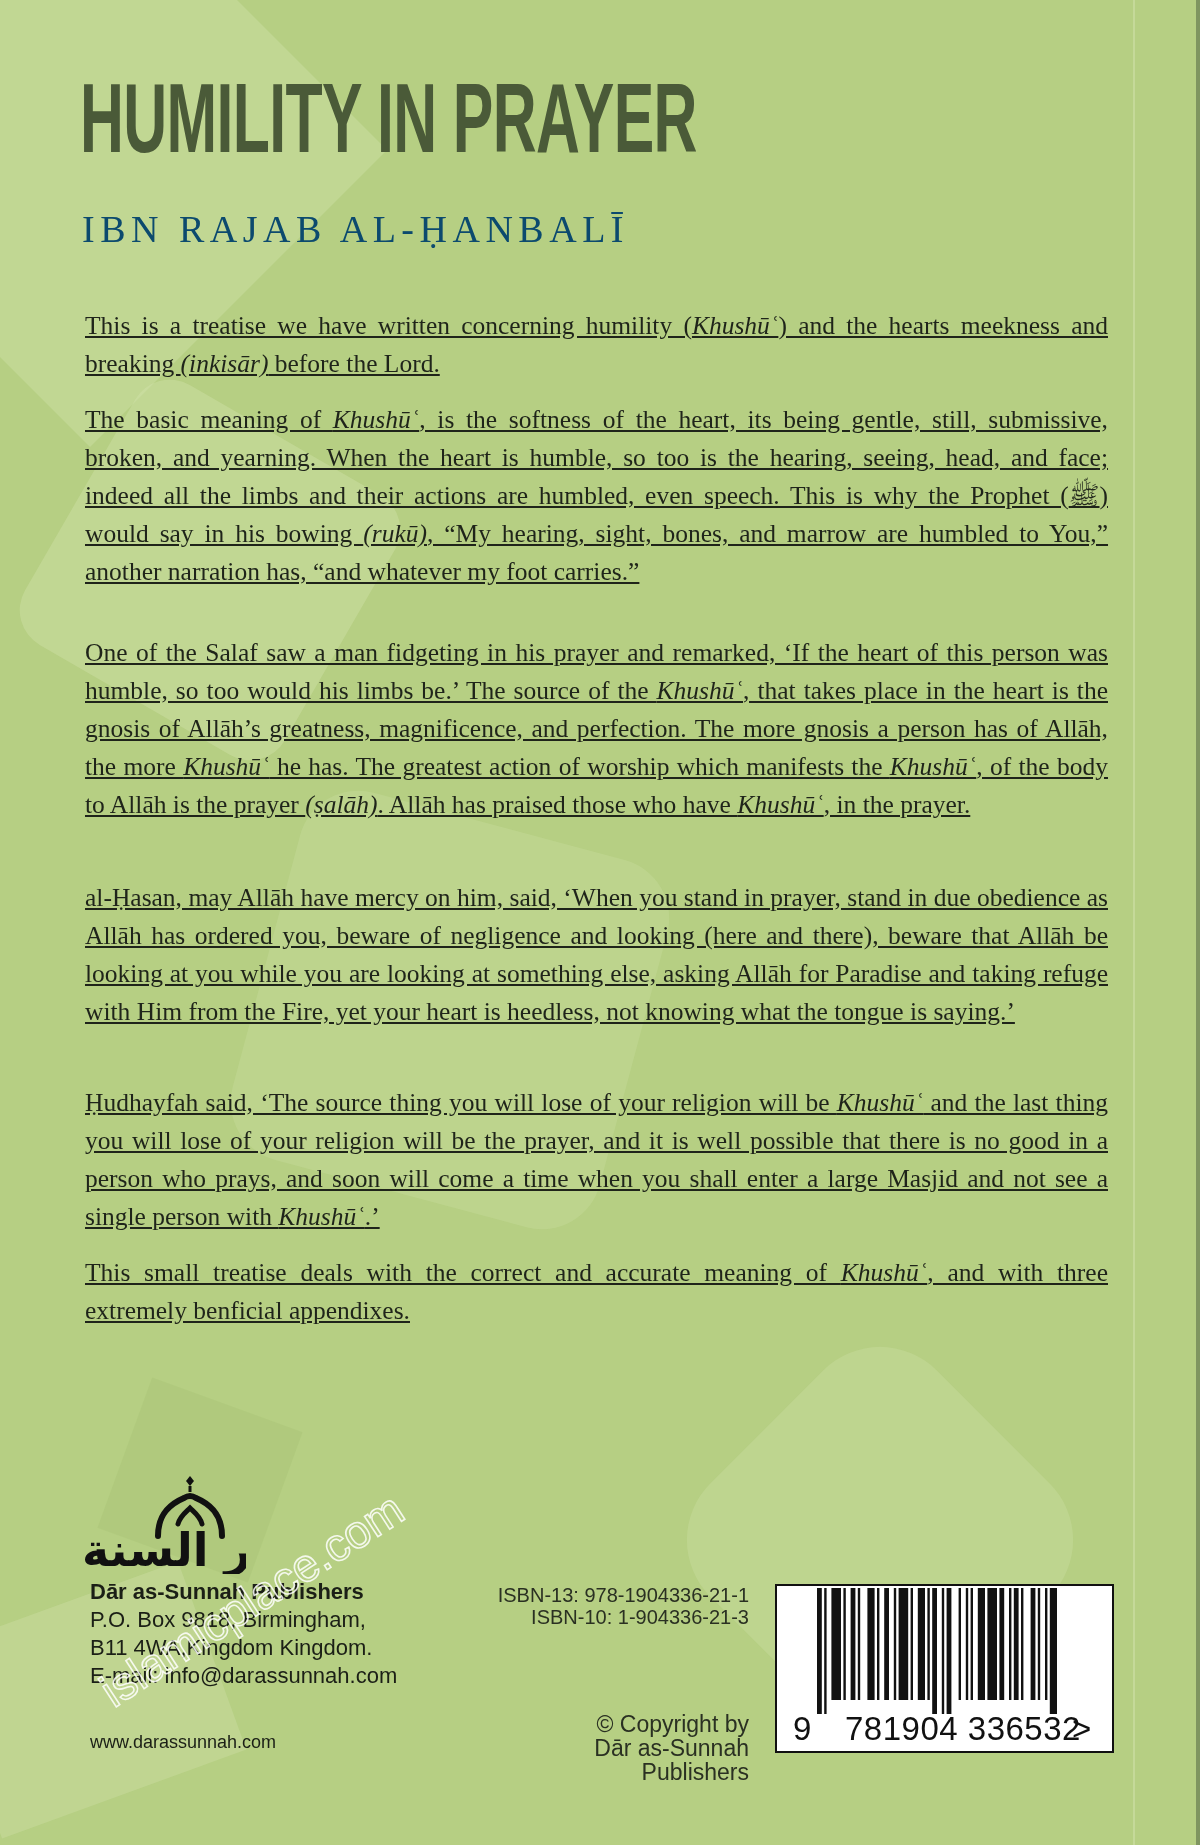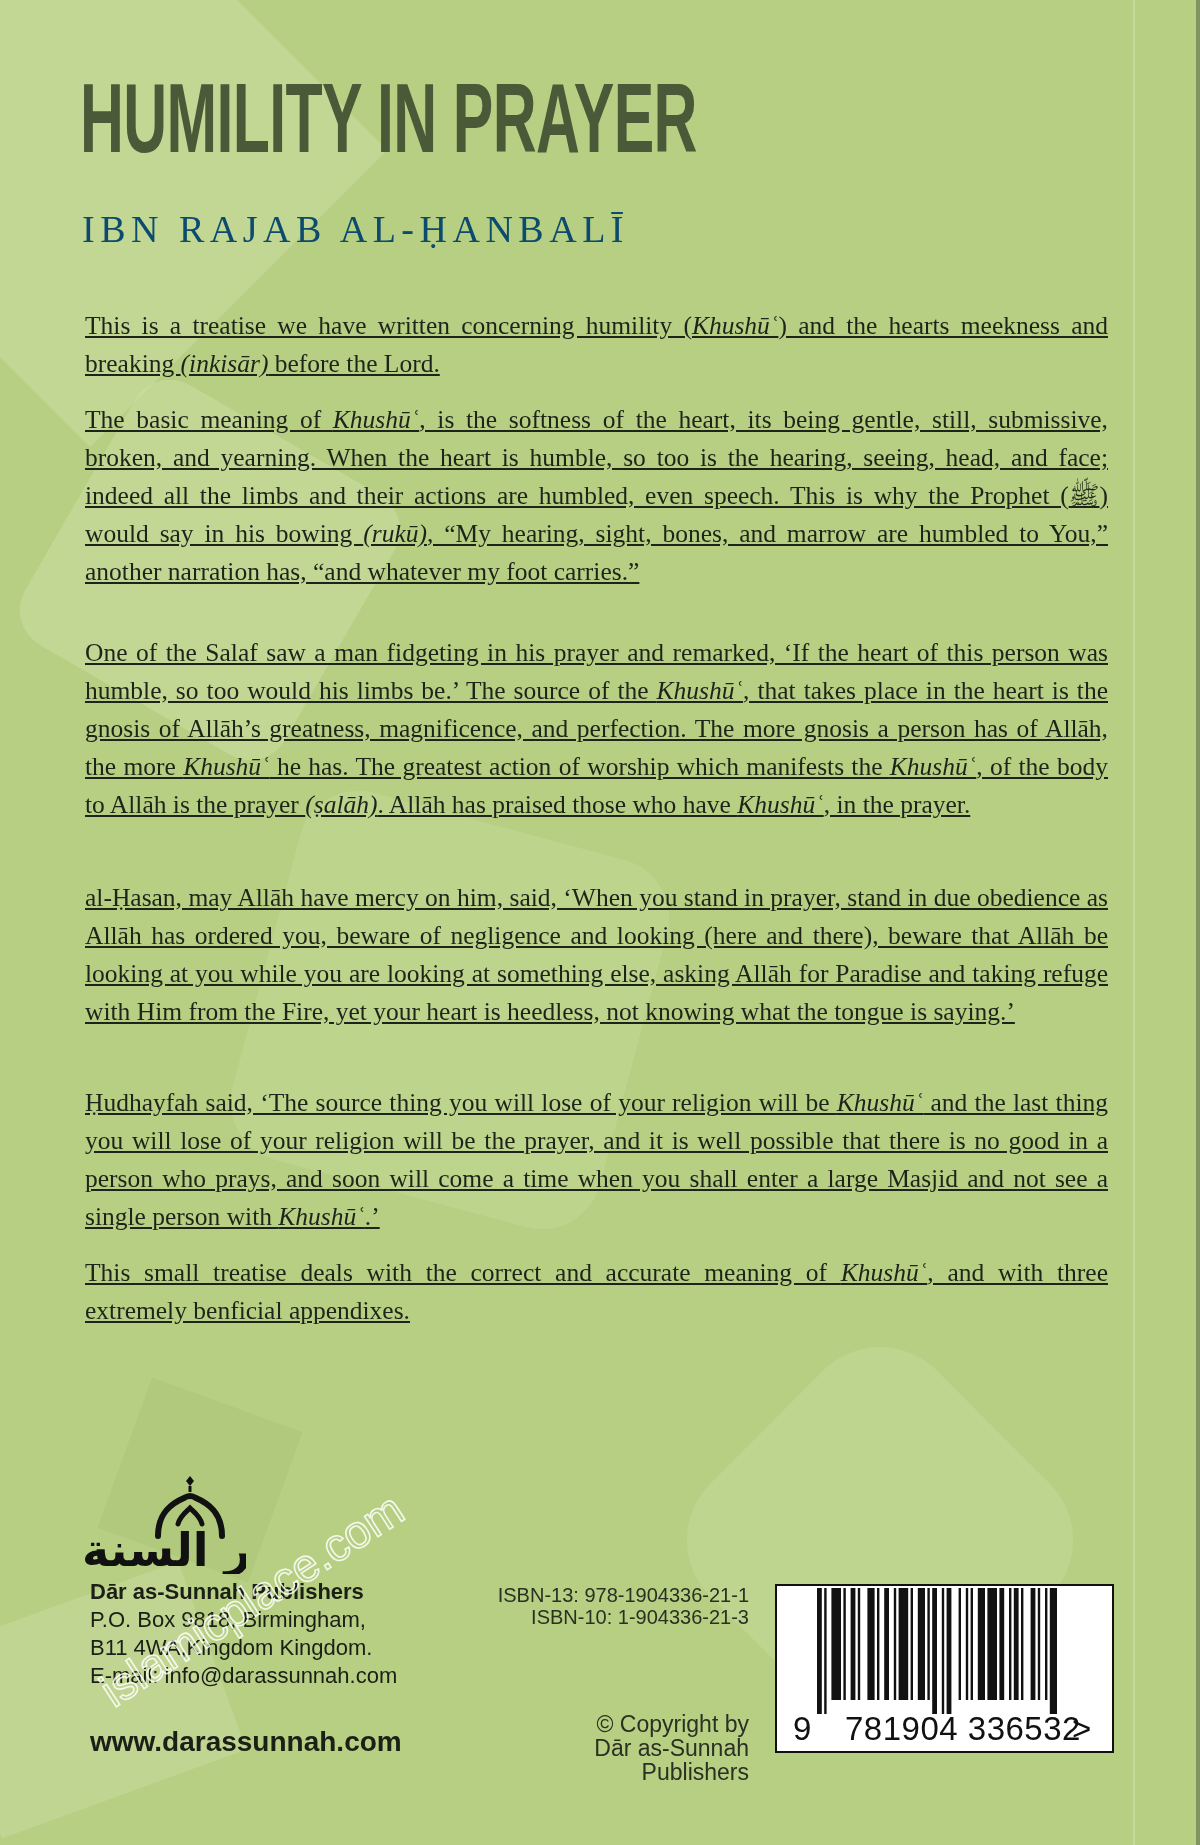--- a/index.html
+++ b/index.html
@@ -42,21 +42,21 @@
   .p2 { top: 401px; }
   .p3 { top: 634px; }
   .p4 { top: 879px; }
   .p5 { top: 1084px; }
   .p6 { top: 1254px; }
 
   .logo { position: absolute; left: 78px; top: 1474px; width: 168px; height: 100px; }
   .publisher { position: absolute; left: 90px; top: 1578px; font-family: "Liberation Sans", sans-serif; color: #1b1f16; }
   .publisher .name { font-weight: bold; font-size: 22px; line-height: 28px; }
   .publisher .line { font-size: 22px; line-height: 28px; }
-  .publisher .web { font-weight: bold; font-size: 28px; line-height: 28px; margin-top: 38px; }
+  .publisher .web { font-weight: normal; font-size: 18px; line-height: 28px; margin-top: 38px; }
   .isbn { position: absolute; left: 494px; top: 1584px; width: 255px; text-align: right; font-family: "Liberation Sans", sans-serif; font-size: 20px; line-height: 22px; color: #2a3022; }
   .copyright { position: absolute; left: 494px; top: 1712px; width: 255px; text-align: right; font-family: "Liberation Sans", sans-serif; font-size: 23px; line-height: 24px; color: #2a3022; }
 
   .barcode {
     position: absolute; left: 775px; top: 1584px; width: 339px; height: 169px;
     background: #ffffff; border: 2px solid #111; box-sizing: border-box;
   }
   .barcode .bars { position: absolute; left: 40px; top: 2px; width: 258px; height: 126px; }
   .barcode .bars svg { display: block; }
   .barcode .digits {

